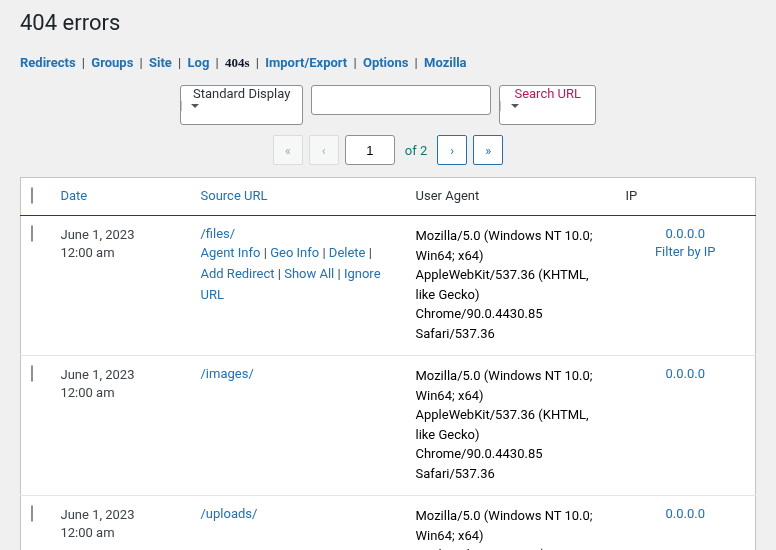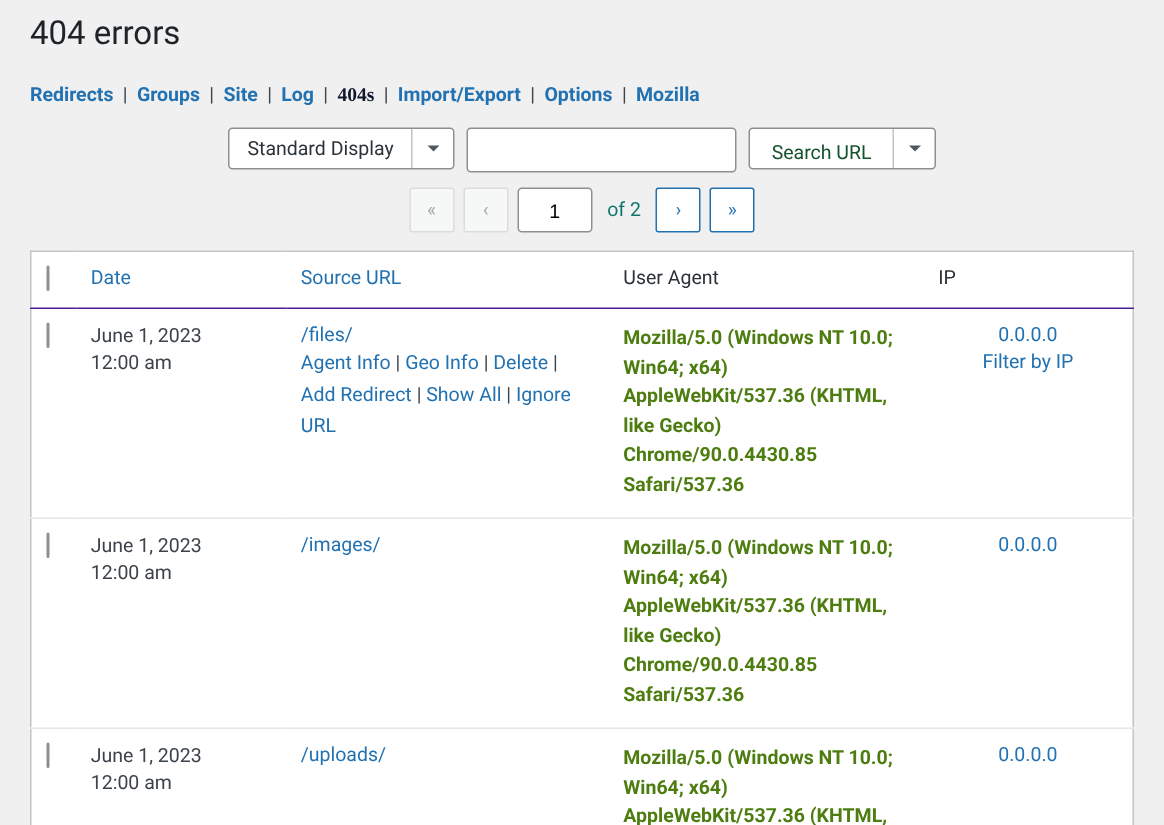--- a/index.html
+++ b/index.html
@@ -32,22 +32,23 @@
   display: flex;
   justify-content: center;
   gap: 8px;
   margin-bottom: 10px;
 }
 .select-wrap, .btn-wrap {
   display: flex;
   border: 1px solid #8c8f94;
   border-radius: 3px;
   background: #fff;
-  height: 28px;
+  height: 40px;
   align-items: stretch;
+  flex-direction: column;
 }
 .select-wrap .select-label {
   padding: 0 12px;
   display: flex;
   align-items: center;
   font-size: 13px;
   color: #2c3338;
 }
 .select-wrap .caret, .btn-wrap .caret {
   width: 28px;
@@ -60,26 +61,26 @@
 .caret svg { width: 10px; height: 10px; fill: #50575e; }
 .search-input {
   border: 1px solid #8c8f94;
   border-radius: 3px;
   height: 30px;
   width: 180px;
   padding: 0 8px;
   font-size: 13px;
 }
 .btn-wrap .btn-label {
-  padding: 16px 14px;
-  display: flex;
-  align-items: center;
-  cursor: pointer;
-  font-size: 13px;
-  color: #14532d;
+  padding: 0 14px;
+  display: flex;
+  align-items: center;
+  cursor: pointer;
+  font-size: 13px;
+  color: #be185d;
 }
 .pagination {
   display: flex;
   justify-content: center;
   align-items: center;
   gap: 6px;
   margin-bottom: 12px;
 }
 .page-btn {
   width: 30px;
@@ -131,21 +132,21 @@
 .col-check { width: 30px; }
 .col-date { width: 140px; }
 .col-url { width: 215px; }
 .col-agent { width: 210px; }
 .col-ip { width: auto; }
 .check { width: 16px; height: 16px; border: 1px solid #8c8f94; border-radius: 3px; cursor: pointer; }
 .lnk { color: #2271b1; text-decoration: none; cursor: pointer; }
 .date-text { color: #3c434a; line-height: 1.4; }
 .row-actions { line-height: 1.6; margin-top: 2px; }
 .row-actions .sep2 { color: #3c434a; }
-.agent-text { color: #4d7c0f; line-height: 1.5; word-break: break-word; font-weight: bold; }
+.agent-text { color: #000000; line-height: 1.5; word-break: break-word; }
 .ip-block .lnk { display: block; margin-bottom: 3px; text-align: center; }
 </style>
 </head>
 <body>
 
 <h1>404 errors</h1>
 
 <div class="nav-tabs">
   <a>Redirects</a>
   <span class="sep">|</span>

